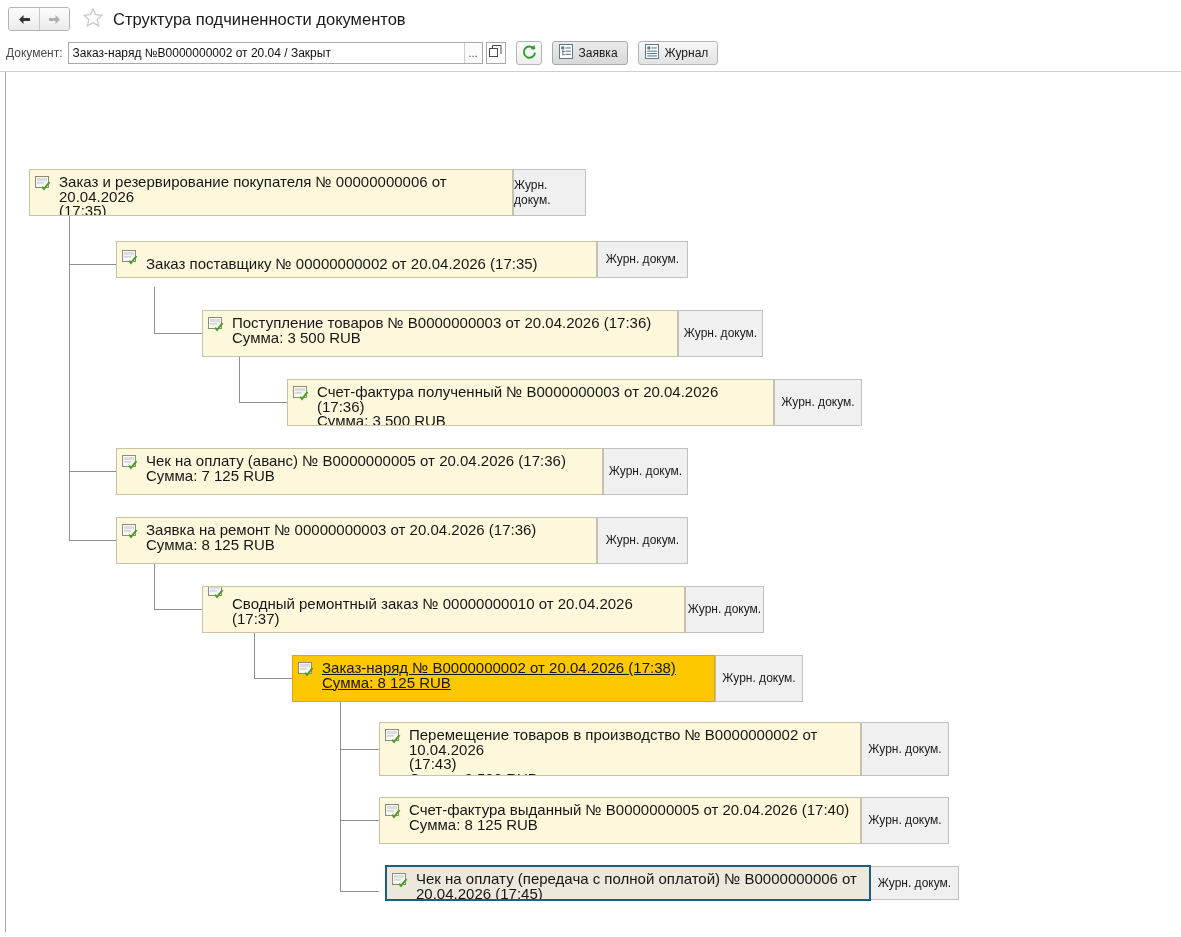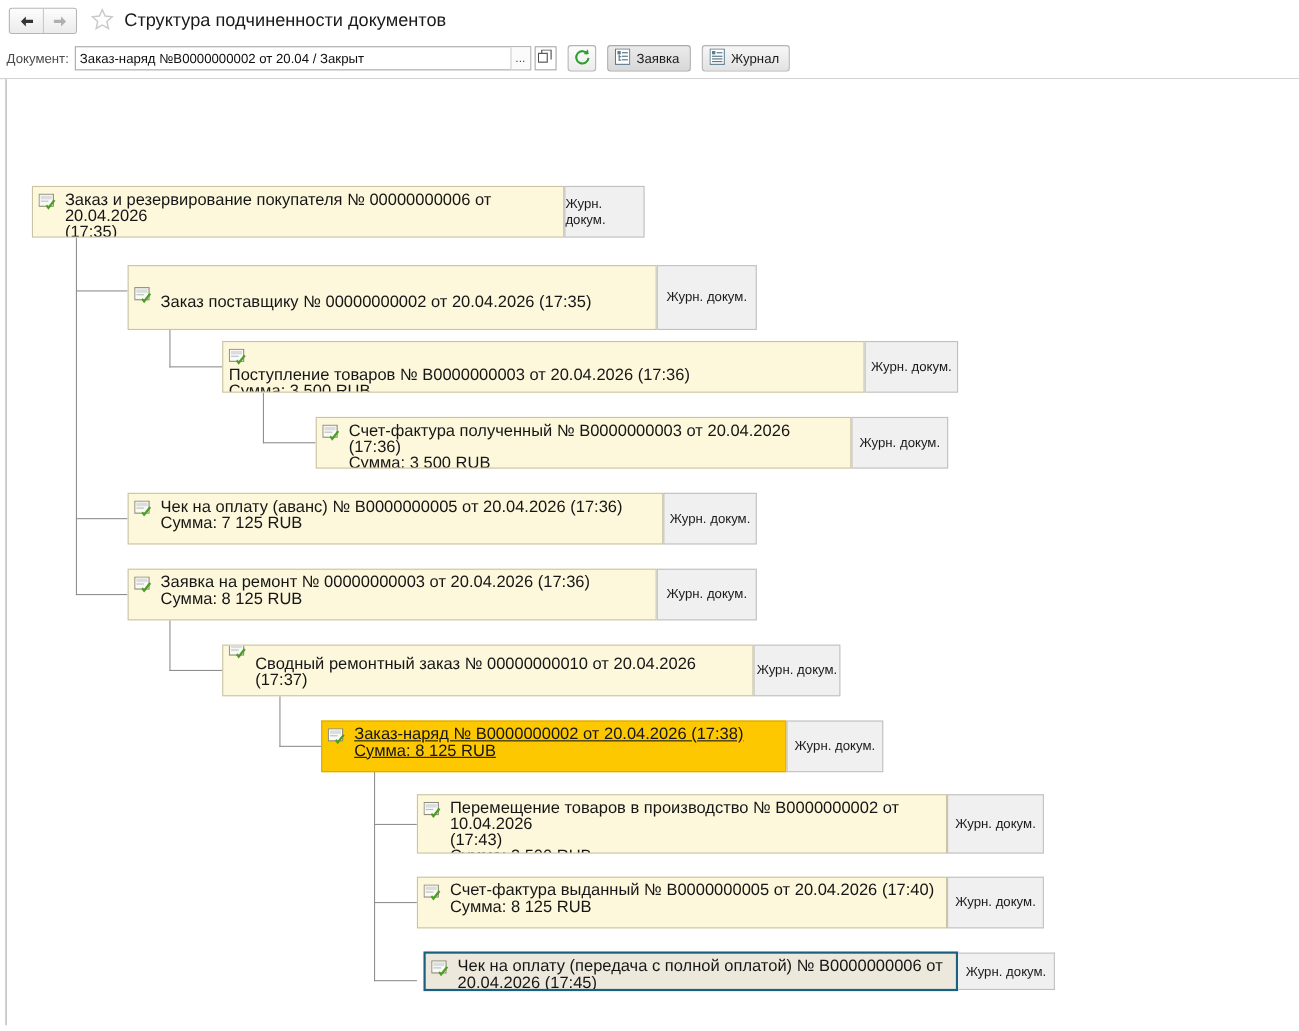--- a/index.html
+++ b/index.html
@@ -326,38 +326,38 @@
         </svg>
       </span>
       <span class="nodetext">Заказ и резервирование покупателя № 00000000006 от 20.04.2026
 (17:35)
 Сумма: 7 125 RUB</span>
     </div>
     <div class="jbtn" style="width:73px;">Журн.
 докум.</div>
   </div>
 
-  <div class="node mid" style="left:110px; top:169px; height:59px;">
+  <div class="node mid" style="left:110px; top:169px; height:37px;">
     <div class="nodebody" style="width:481px; align-items:center; padding-top:0; padding-bottom:0;">
       <span class="docicon" style="margin-top:-3px;">
         <svg width="17" height="16" viewBox="0 0 17 16">
           <rect x="0.5" y="0.5" width="13" height="11" fill="#fafaf4" stroke="#8c8c78" stroke-width="1"></rect>
           <rect x="2" y="2" width="10" height="3.2" fill="#d9dce0"></rect>
           <rect x="2" y="6.4" width="7" height="1" fill="#b9bcc0"></rect>
           <path d="M6.6 11.4 L9.0 14.6 L15.4 6.6 L13.7 5.4 L8.9 11.4 L7.8 9.9 Z" fill="#4a9e22"></path>
         </svg>
       </span>
       <span class="nodetext" style="padding-top:10px;">Заказ поставщику № 00000000002 от 20.04.2026 (17:35)</span>
     </div>
     <div class="jbtn" style="width:91px;">Журн.
 докум.</div>
   </div>
 
   <div class="node" style="left:196px; top:238px; height:47px;">
-    <div class="nodebody" style="width:584px;flex-direction:column;">
+    <div class="nodebody" style="width:476px;">
       <span class="docicon">
         <svg width="17" height="16" viewBox="0 0 17 16">
           <rect x="0.5" y="0.5" width="13" height="11" fill="#fafaf4" stroke="#8c8c78" stroke-width="1"></rect>
           <rect x="2" y="2" width="10" height="3.2" fill="#d9dce0"></rect>
           <rect x="2" y="6.4" width="7" height="1" fill="#b9bcc0"></rect>
           <path d="M6.6 11.4 L9.0 14.6 L15.4 6.6 L13.7 5.4 L8.9 11.4 L7.8 9.9 Z" fill="#4a9e22"></path>
         </svg>
       </span>
       <span class="nodetext">Поступление товаров № B0000000003 от 20.04.2026 (17:36)
 Сумма: 3 500 RUB</span>

